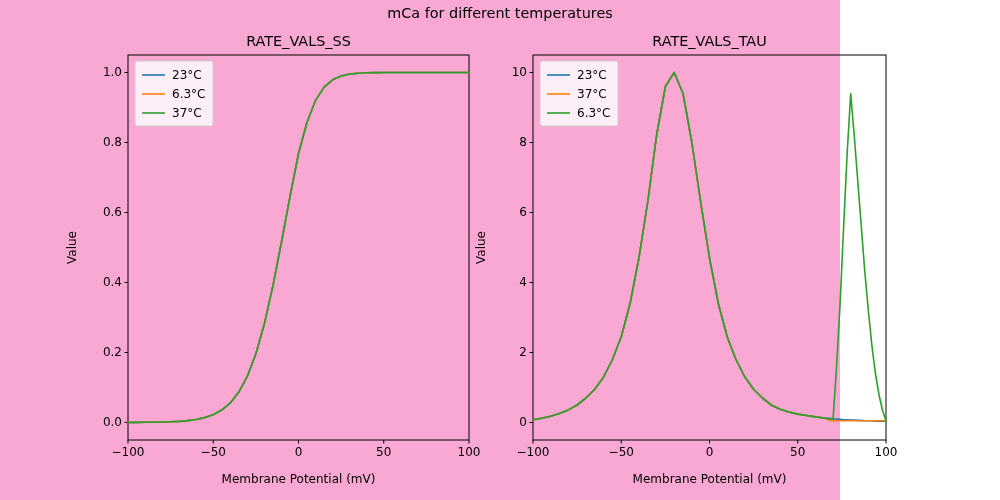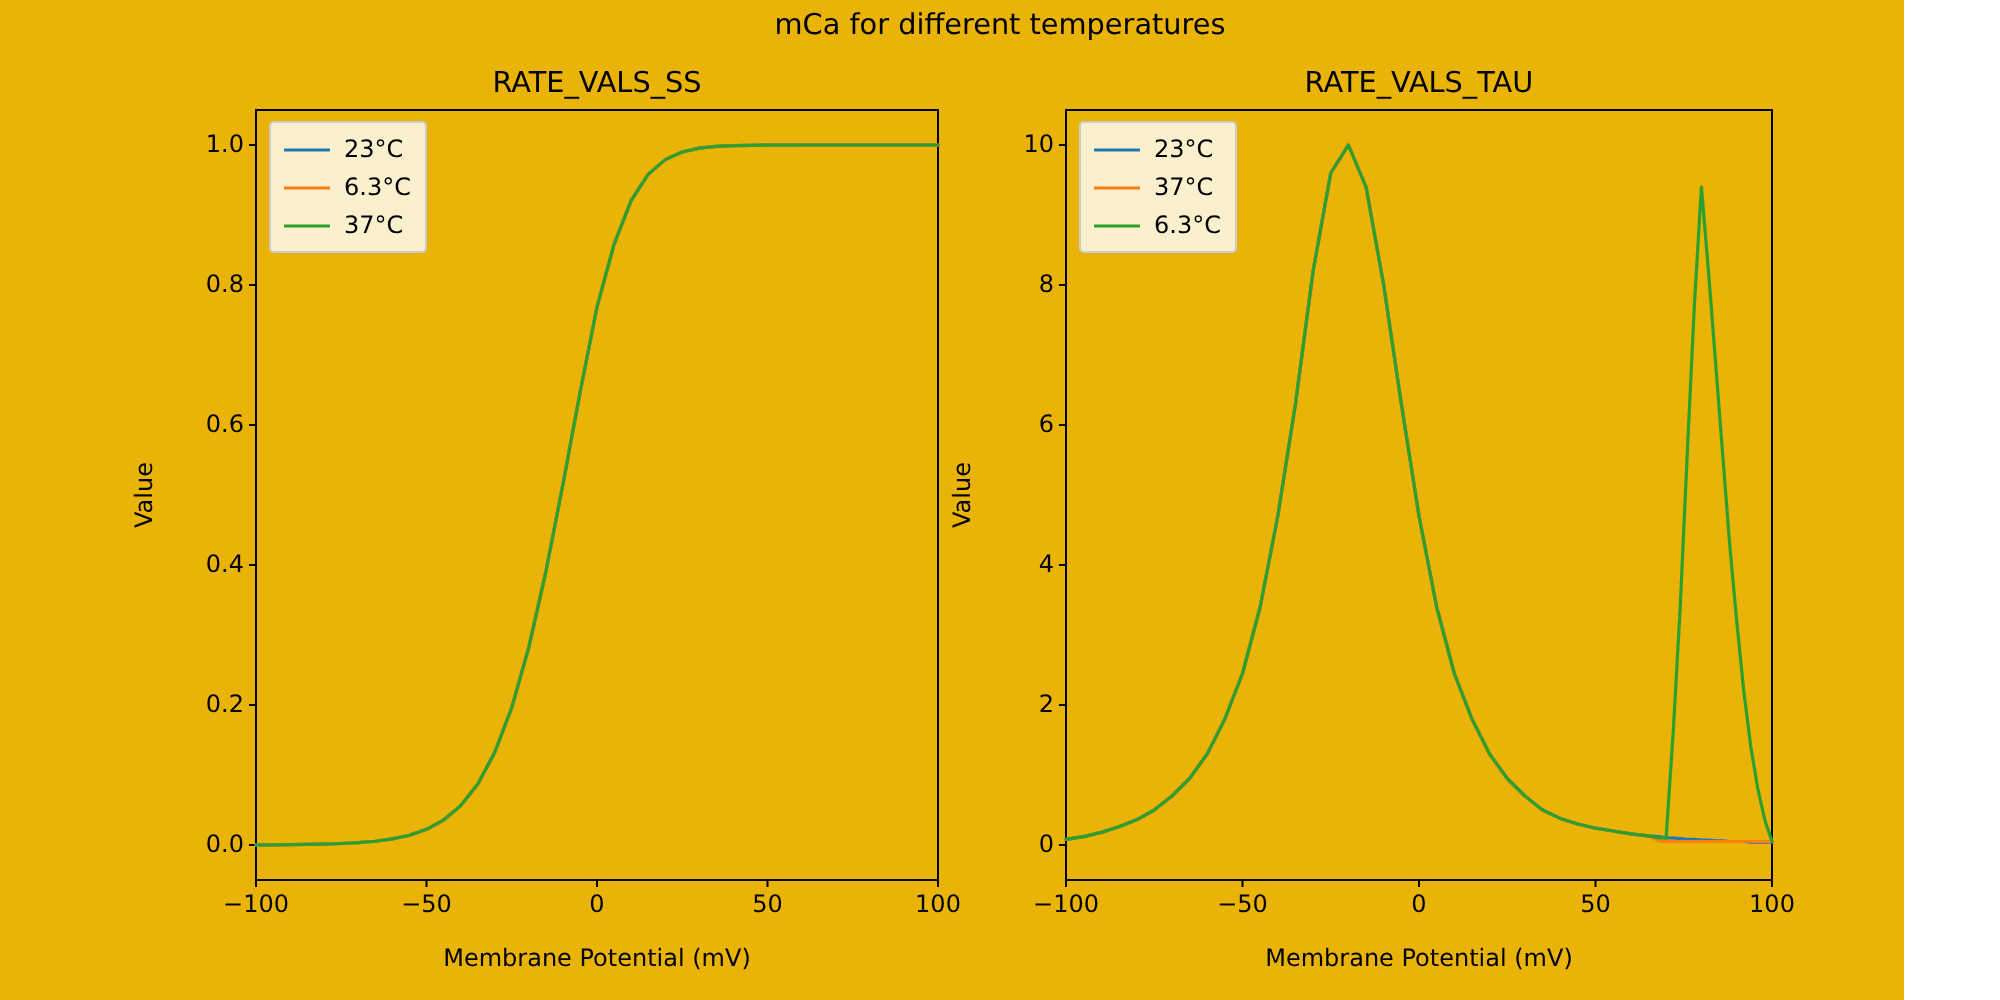--- a/index.html
+++ b/index.html
@@ -7,22 +7,22 @@
     background: #ffffff;
   }
   body {
     width: 1000px; height: 500px;
     font-family: "DejaVu Sans", sans-serif;
     overflow: hidden;
     position: relative;
   }
   #figure {
     position: relative;
-    width: 952px; height: 500px;
-    background: #eab308;
+    width: 840px; height: 500px;
+    background: #f9a8d4;
   }
   .suptitle {
     position: absolute;
     top: 5px; left: 0; width: 1000px;
     text-align: center;
     font-size: 14.4px;
     color: #000000;
   }
   .axes-title {
     font-size: 14.4px;

